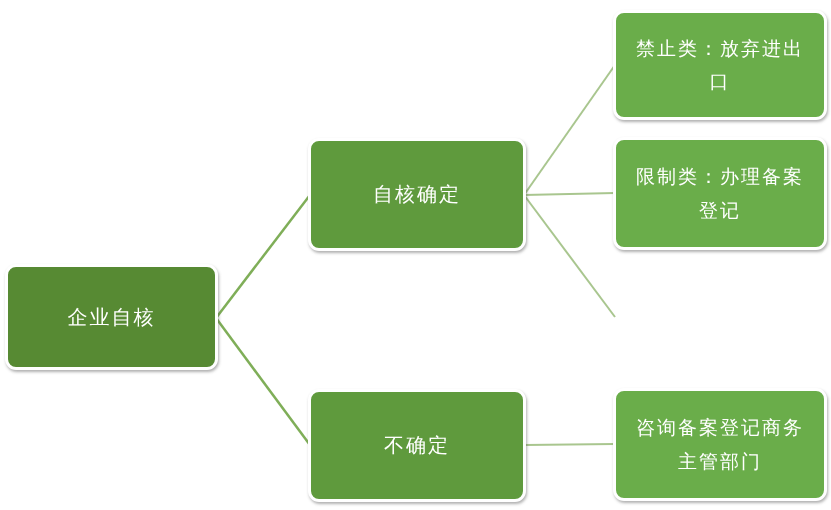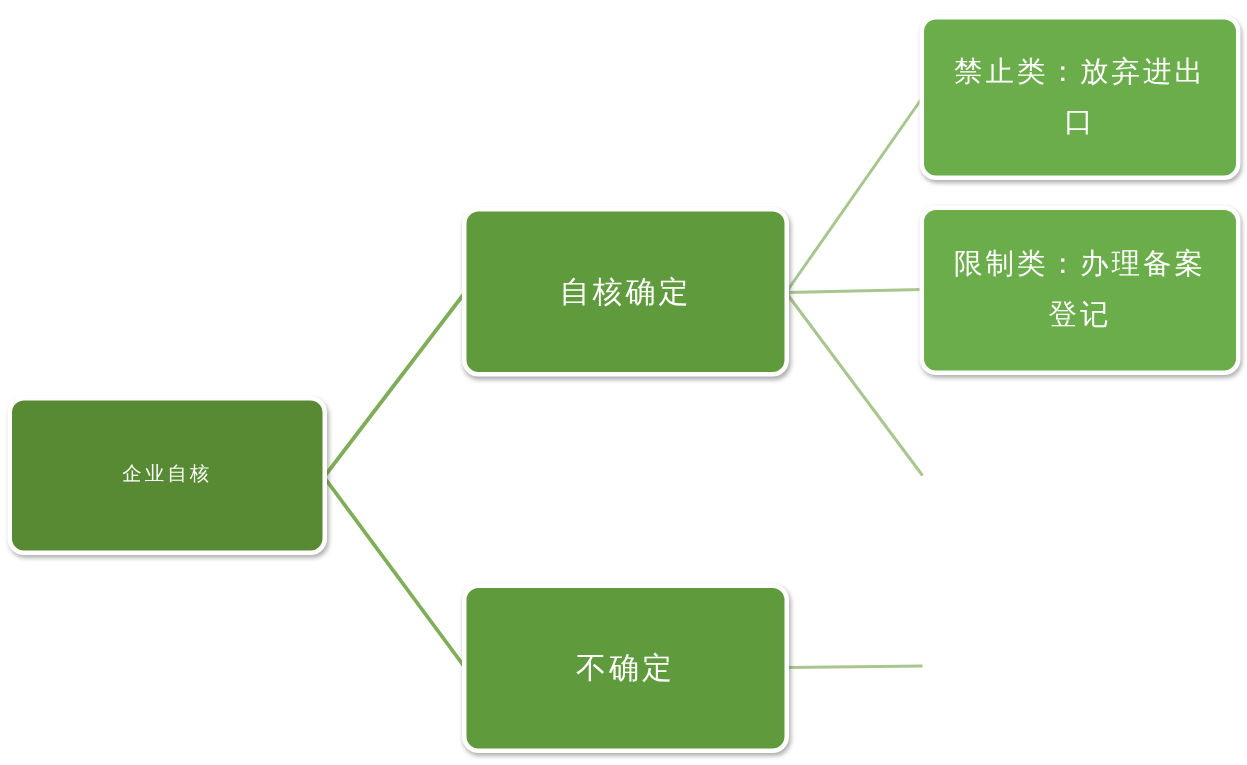--- a/index.html
+++ b/index.html
@@ -33,21 +33,21 @@
     justify-content: center;
     text-align: center;
     font-weight: normal;
     box-shadow: 1px 2px 3px rgba(80,80,80,0.45);
   }
   .node .label {
     display: block;
     letter-spacing: 2px;
     line-height: 1.75;
   }
-  .node-root   { left: 5px;   top: 264px; width: 213px; height: 106px; font-size: 13px; }
+  .node-root   { left: 5px;   top: 264px; width: 213px; height: 106px; font-size: 20px; }
   .node-mid-1  { left: 308px; top: 138px; width: 218px; height: 113px; font-size: 20px; }
   .node-mid-2  { left: 308px; top: 389px; width: 218px; height: 113px; font-size: 20px; }
   .node-leaf-1 { left: 613px; top: 10px;  width: 214px; height: 110px; font-size: 19px; padding: 0 14px; }
   .node-leaf-2 { left: 613px; top: 137px; width: 214px; height: 113px; font-size: 19px; padding: 0 14px; }
   .node-leaf-3 { left: 613px; top: 267px; width: 214px; height: 101px; font-size: 19px; padding: 0 14px; }
   .node-leaf-4 { left: 613px; top: 388px; width: 214px; height: 113px; font-size: 19px; padding: 0 14px; }
 </style>
 </head>
 <body>
 
@@ -76,14 +76,17 @@
 
   <div class="node node-leaf-1" style="background: rgb(106, 173, 74);">
     <span class="label">禁止类：放弃进出口</span>
   </div>
 
   <div class="node node-leaf-2" style="background: rgb(106, 173, 74);">
     <span class="label">限制类：办理备案登记</span>
   </div>
 
 
+  <div class="node node-leaf-4" style="background: rgb(106, 173, 74);">
+    <span class="label">咨询备案登记商务主管部门</span>
+  </div>
 
 </div>
 
 </body></html>

